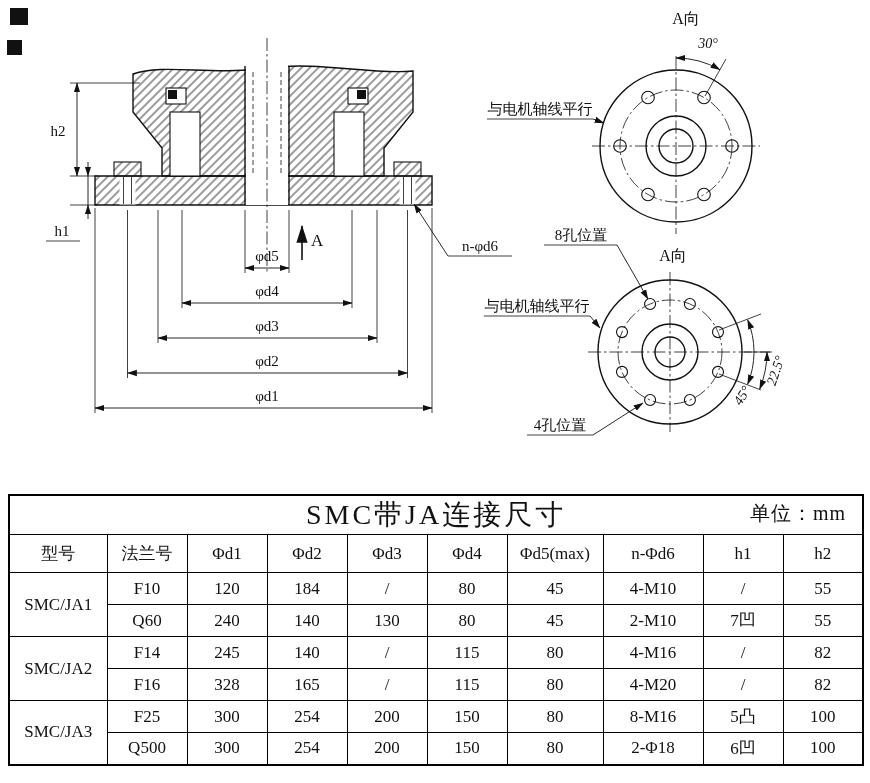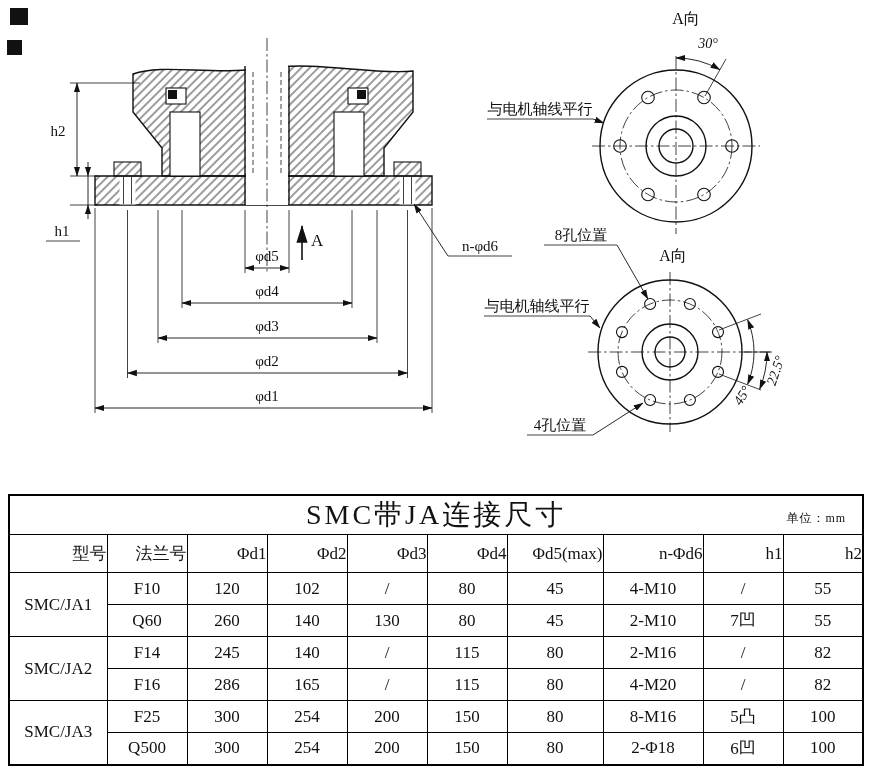--- a/index.html
+++ b/index.html
@@ -24,22 +24,22 @@
   .hatched2 { fill:url(#hatch); stroke:#111; stroke-width:1.1; }
   .white { fill:#fff; stroke:#111; stroke-width:1.1; }
 
   
   .dim-table { border-collapse:collapse; table-layout:fixed; width:854px;
                margin:12px 0 0 8px; border:2px solid #000; }
   .dim-table th, .dim-table td { border:1.6px solid #000; text-align:center;
                vertical-align:middle; height:32px; font-size:17px; font-weight:normal; padding:0; }
   .title-cell { height:45px; position:relative;margin-left:28px; }
   .tbl-title  { font-size:28px; letter-spacing:3px; }
-  .tbl-unit   { position:absolute; right:16px; bottom:7px; font-size:12px; letter-spacing:1px; }
-  .head-row th { height:38px;text-align:right; }
+  .tbl-unit   { position:absolute; right:16px; bottom:7px; font-size:20px; letter-spacing:1px; }
+  .head-row th { height:38px; }
 </style>
 </head>
 <body>
 
 <div class="page">
 
   <svg width="870" height="478" viewBox="0 0 870 478">
     <defs>
       <pattern id="hatch" width="6" height="6" patternUnits="userSpaceOnUse" patternTransform="rotate(45)">
         <line x1="3" y1="0" x2="3" y2="6" stroke="#222" stroke-width="0.9"></line>
@@ -227,55 +227,55 @@
         <th>Φd5(max)</th>
         <th>n-Φd6</th>
         <th>h1</th>
         <th>h2</th>
       </tr>
 
       <tr>
         <td rowspan="2">SMC/JA1</td>
         <td>F10</td>
         <td>120</td>
-        <td>102</td>
+        <td>184</td>
         <td>/</td>
         <td>80</td>
         <td>45</td>
         <td>4-M10</td>
         <td>/</td>
         <td>55</td>
       </tr>
       <tr>
         <td>Q60</td>
-        <td>260</td>
+        <td>240</td>
         <td>140</td>
         <td>130</td>
         <td>80</td>
         <td>45</td>
         <td>2-M10</td>
         <td>7凹</td>
         <td>55</td>
       </tr>
 
       <tr>
         <td rowspan="2">SMC/JA2</td>
         <td>F14</td>
         <td>245</td>
         <td>140</td>
         <td>/</td>
         <td>115</td>
         <td>80</td>
-        <td>2-M16</td>
+        <td>4-M16</td>
         <td>/</td>
         <td>82</td>
       </tr>
       <tr>
         <td>F16</td>
-        <td>286</td>
+        <td>328</td>
         <td>165</td>
         <td>/</td>
         <td>115</td>
         <td>80</td>
         <td>4-M20</td>
         <td>/</td>
         <td>82</td>
       </tr>
 
       <tr>

